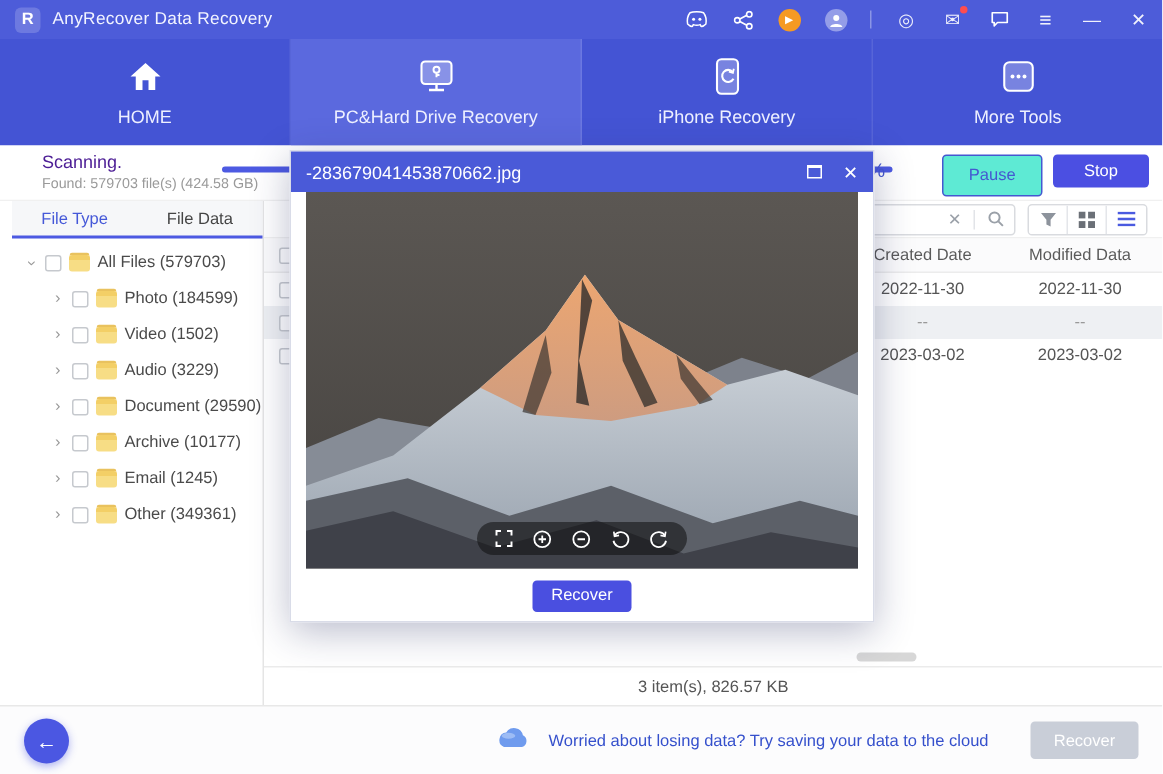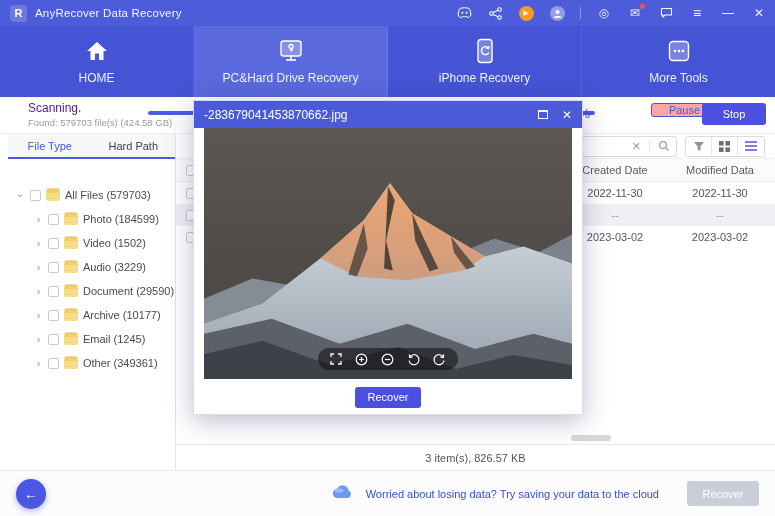--- a/index.html
+++ b/index.html
@@ -28,22 +28,22 @@
   .nav-tab.active { background:#5b69de; }
   .nav-icon { height:26px; display:flex; align-items:center; justify-content:center; }
   .nav-label { font-size:12px; color:#eef0ff;text-align:center; }
 
   
   .status-row { position:relative; height:36px; background:#fff; }
   .scan-status { position:absolute; left:28px; top:4px; font-size:12px; color:#4c1d95; }
   .scan-found { position:absolute; left:28px; top:20px; font-size:9.5px; color:#9a9a9a; }
   .progress-line { position:absolute; left:148px; top:14px; width:447px; height:4px; border-radius:2px; background:#4d5ae2; }
   .progress-pct { position:absolute; left:564px; top:9px; font-size:13px; color:#4558d0; }
-  .btn-pause { position:absolute; left:628px; top:6px; width:67px; height:14px; background:#fca5a5; border:1px solid #4558d0;
-    border-radius:3px; color:#4558d0; font-size:11px;margin-left:23px; }
+  .btn-pause { position:absolute; left:628px; top:6px; width:67px; height:28px; background:#5eead4; border:1px solid #4558d0;
+    border-radius:3px; color:#4558d0; font-size:11px; }
   .btn-stop { position:absolute; left:702px; top:6px; width:64px; height:22px; background:#4b4fe2; border:none;
     border-radius:3px; color:#fff; font-size:11px; }
 
   
   .content { display:flex; height:337px; border-top:1px solid #f0f0f0;padding-left:8px; }
   .left-panel { width:168px; border-right:1px solid #e5e5e5; display:flex; flex-direction:column; }
   .left-tabs { height:25px; display:flex; background:#f6f7f9; border-bottom:2px solid #4d5ae2; }
   .left-tab { flex:1; display:flex; align-items:center; justify-content:center; font-size:11px; color:#444; cursor:pointer; }
   .left-tab.active { color:#4558d8; }
   .tree { padding-top:4px; }
@@ -203,24 +203,24 @@
     <div class="progress-line"></div>
     <div class="progress-pct">33%</div>
     <button class="btn-pause">Pause</button>
     <button class="btn-stop">Stop</button>
   </div>
 
   <div class="content">
     <div class="left-panel">
       <div class="left-tabs">
           <div class="left-tab active">File Type</div>
-          <div class="left-tab">Hard Path</div>
+          <div class="left-tab">File Data</div>
         </div>
       <div class="tree">
-          <div class="tree-row" style="padding-left: 8px; margin-top: 20px;">
+          <div class="tree-row" style="padding-left: 8px;">
     <span class="chev open">›</span>
     <span class="cbx"></span>
     <span class="folder"></span>
     <span class="tree-label">All Files (579703)</span>
   </div>
           <div class="tree-row" style="padding-left: 26px;">
     <span class="chev">›</span>
     <span class="cbx"></span>
     <span class="folder"></span>
     <span class="tree-label">Photo (184599)</span>

